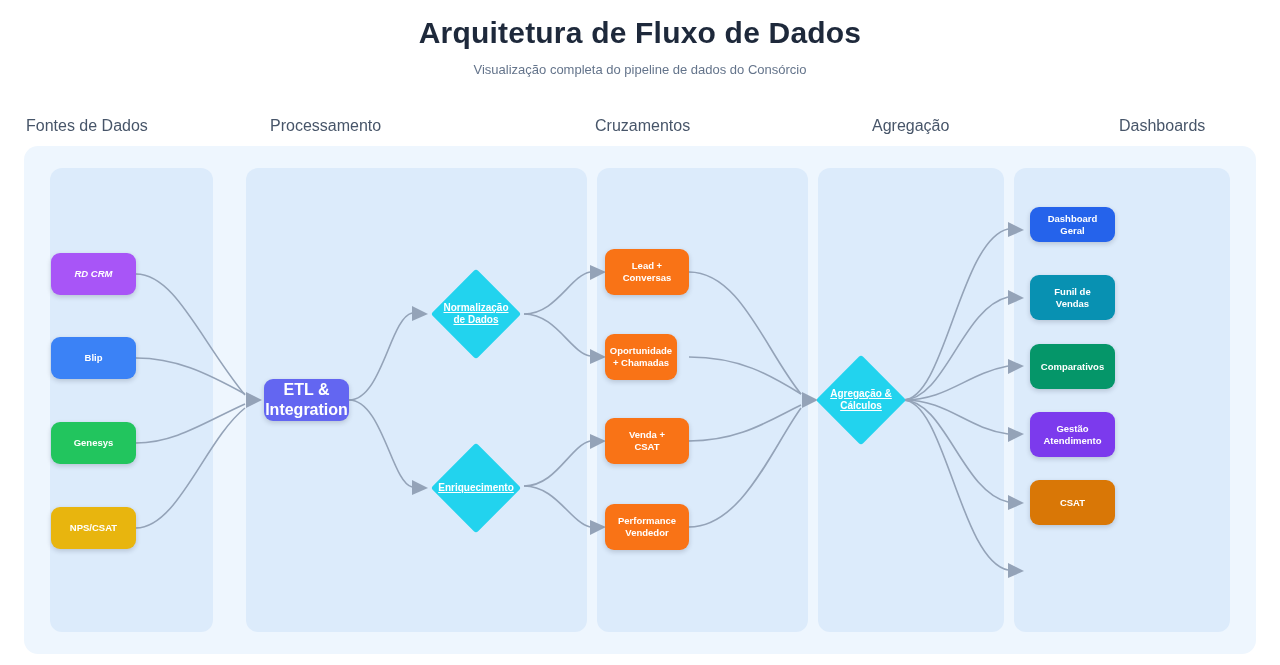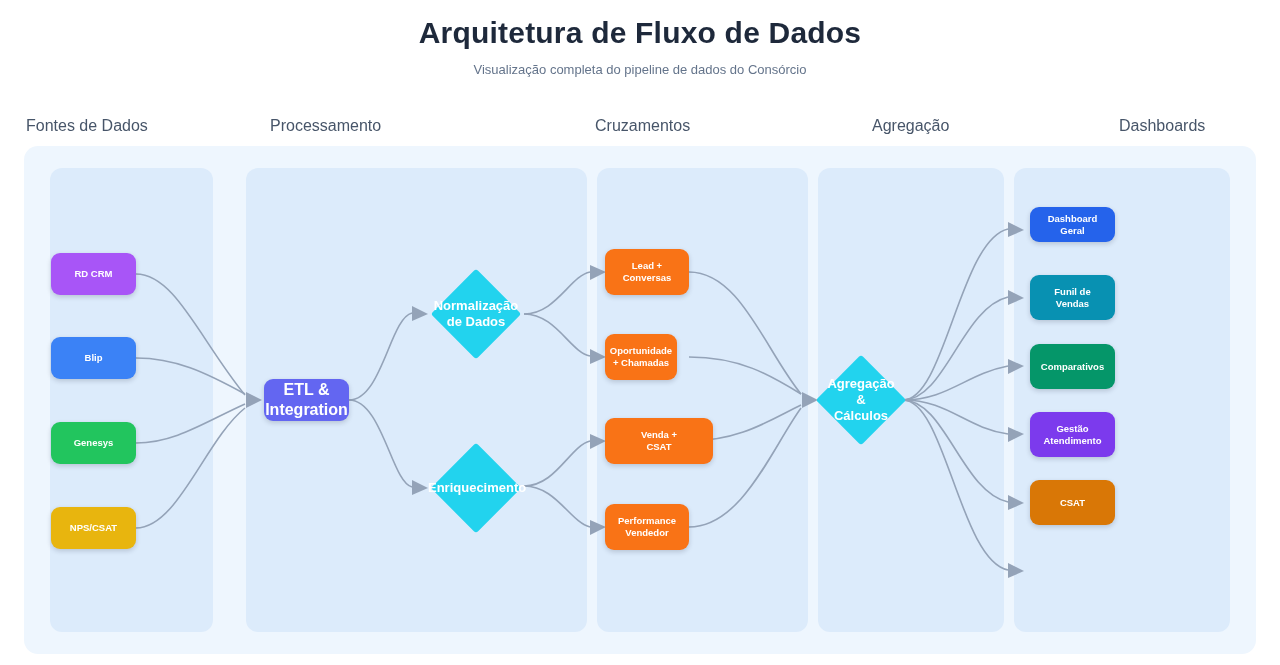--- a/index.html
+++ b/index.html
@@ -52,21 +52,21 @@
     text-align: center;
     box-shadow: 0 2px 5px rgba(15,23,42,.18);
     padding: 2px 4px;
   }
   .node.big { font-size: 16px; }
 
   .diamond {
     position: absolute;
     display: flex; align-items: center; justify-content: center;
     text-align: center;
-    color: #ffffff; font-size: 13px; font-weight: bold; line-height: 1.25;
+    color: #ffffff; font-size: 10px; font-weight: bold; line-height: 1.25; text-decoration: underline;
   }
   .diamond .dshape {
     position: absolute; inset: 0;
     background: #22d3ee;
     transform: rotate(45deg);
     border-radius: 3px;
   }
   .diamond .dlabel { position: relative; z-index: 2; width: 150%; }
 
   svg.links { position: absolute; left: 0; top: 0; width: 1280px; height: 665px; pointer-events: none; }
@@ -131,21 +131,21 @@
     <path d="M903,400 C948,400 966,374 1008,366"></path>
     <polygon points="1008,359 1024,366 1008,374"></polygon>
     <path d="M903,400 C948,400 966,428 1008,434"></path>
     <polygon points="1008,427 1024,434 1008,442"></polygon>
     <path d="M903,400 C945,400 962,492 1008,502"></path>
     <polygon points="1008,495 1024,503 1008,510"></polygon>
     <path d="M903,400 C945,400 960,560 1008,570"></path>
     <polygon points="1008,563 1024,571 1008,578"></polygon>
   </svg>
 
-  <div class="node" style="left:51px;  top:253px; width:85px; height:42px; background:#a855f7;">
+  <div class="node" style="left:51px;  top:253px; width:85px; height:42px; background:#a855f7;font-style:italic;">
       <span>RD CRM</span>
     </div>
   <div class="node" style="left:51px;  top:337px; width:85px; height:42px; background:#3b82f6;">
       <span>Blip</span>
     </div>
   <div class="node" style="left:51px;  top:422px; width:85px; height:42px; background:#22c55e;">
       <span>Genesys</span>
     </div>
   <div class="node" style="left:51px;  top:507px; width:85px; height:42px; background:#e8b50e;">
       <span>NPS/CSAT</span>
@@ -172,21 +172,21 @@
   </div>
 
   <div class="node" style="left:605px; top:249px; width:84px; height:46px; background:#f97316; flex-direction:column;">
     <span>Lead +</span>
     <span>Conversas</span>
   </div>
   <div class="node" style="left:605px; top:334px; width:72px; height:46px; background:#f97316; flex-direction:column;">
     <span>Oportunidade</span>
     <span>+ Chamadas</span>
   </div>
-  <div class="node" style="left:605px; top:418px; width:108px; height:46px; background:#f97316; flex-direction:column;justify-content:center;">
+  <div class="node" style="left:605px; top:418px; width:84px; height:46px; background:#f97316; flex-direction:column;justify-content:center;">
     <span>Venda +</span>
     <span>CSAT</span>
   </div>
   <div class="node" style="left:605px; top:504px; width:84px; height:46px; background:#f97316; flex-direction:column;">
     <span>Performance</span>
     <span>Vendedor</span>
   </div>
 
   <div class="diamond" style="left:829px; top:368px; width:64px; height:64px;">
     <div class="dshape"></div>

